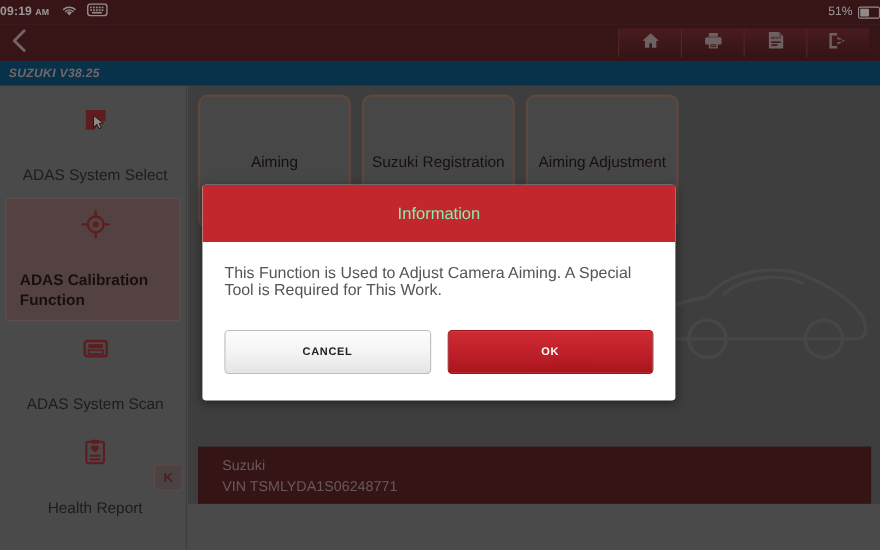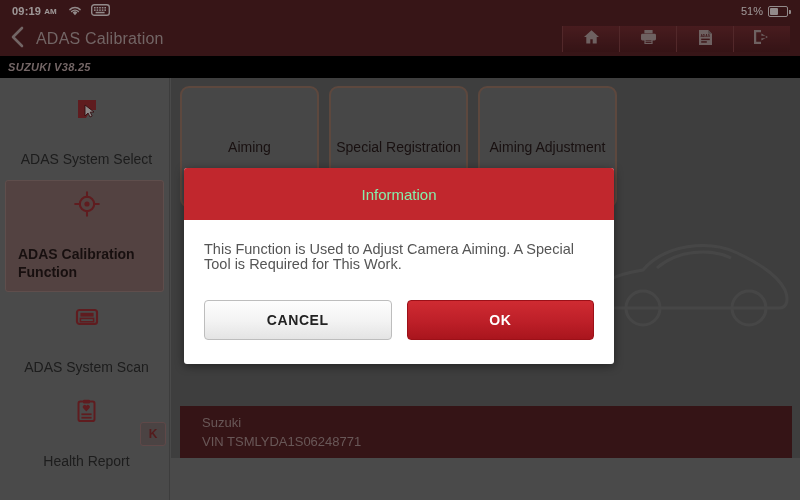--- a/index.html
+++ b/index.html
@@ -8,21 +8,21 @@
     font-family: "Liberation Sans", sans-serif;
     overflow: hidden;
     background: #5c5c5c;
   }
   #app { position: relative; width: 800px; height: 500px; }
 
   
   .statusbar {
     position: absolute; top: 0; left: 0; width: 800px; height: 22px;
     background: #521f22;
-    display: flex; align-items: center; padding: 0 12px;
+    display: flex; align-items: center; padding: 0 0;
   }
   .sb-time {
     color: #e8dede; font-size: 11px; font-weight: bold; letter-spacing: .2px;
   }
   .sb-ampm { color: #e8dede; font-size: 8px; font-weight: bold; margin-left: 3px; }
   .sb-icons { display: flex; align-items: center; gap: 9px; margin-left: 11px; }
   .sb-right { margin-left: auto; display: flex; align-items: center; gap: 5px; }
   .sb-batt-text { color: #e8dede; font-size: 11px; }
   .batt {
     width: 20px; height: 11px; border: 1.5px solid #d8cccc; border-radius: 2px;
@@ -51,21 +51,21 @@
     width: 57px; height: 26px;
     background: linear-gradient(to bottom, #6b2a2e, #4e1d20);
     border-left: 1px solid #7a3b3e;
     display: flex; align-items: center; justify-content: center; cursor: pointer;
   }
   .tool-btn:first-child { border-left: 1px solid #7a3b3e; }
 
   
   .subheader {
     position: absolute; top: 56px; left: 0; width: 800px; height: 22px;
-    background: #000000; display: flex; align-items: center; padding-left: 8px;
+    background: #0c4a6e; display: flex; align-items: center; padding-left: 8px;
   }
   .subheader span {
     color: #ab9797; font-size: 11px; font-style: italic; font-weight: bold;
     letter-spacing: .3px;
   }
 
   
   .body-area {
     position: absolute; top: 78px; left: 0; width: 800px; height: 422px;
     background: #6e6e6e;
@@ -137,21 +137,21 @@
   }
   .dialog-body {
     padding: 22px 20px 6px 20px; color: #555555; font-size: 14.5px; line-height: 15px;
   }
   .dialog-actions {
     display: flex; gap: 15px; padding: 22px 20px 24px 20px;
   }
   .btn {
     height: 40px; flex: 1; border-radius: 4px; cursor: pointer;
     display: flex; align-items: center; justify-content: center;
-    font-size: 14px; font-weight: bold; letter-spacing: .6px;
+    font-size: 10px; font-weight: bold; letter-spacing: .6px;
   }
   .btn-cancel {
     background: linear-gradient(to bottom, #fdfdfd 0%, #f4f4f4 50%, #e4e4e4 100%);
     border: 1px solid #bdbdbd; color: #222;
   }
   .btn-ok {
     background: linear-gradient(to bottom, #cf2b32 0%, #bd1f28 55%, #a9151d 100%);
     border: 1px solid #9c1018; color: #fff;
   }
 </style>
@@ -199,21 +199,20 @@
   </div>
 
   <div class="header">
     <div class="back-btn">
       <span>
         <svg width="15" height="22" viewBox="0 0 15 22">
           <path d="M12 2 L3 11 L12 20" stroke="#a89595" stroke-width="2.6" fill="none" stroke-linecap="round" stroke-linejoin="round"></path>
         </svg>
       </span>
     </div>
-    <div class="header-title">ADAS Calibration</div>
 
     <div class="toolbar">
       <div class="tool-btn">
         <span>
           <svg width="17" height="16" viewBox="0 0 17 16">
             <path d="M8.5 1.3 L16 8 h-2.3 v6.5 h-4 v-4.2 h-2.4 v4.2 h-4 V8 H1 Z" fill="#a39090"></path>
           </svg>
         </span>
       </div>
       <div class="tool-btn">
@@ -316,21 +315,21 @@
           <circle cx="168" cy="100" r="17" fill="none" stroke="#cfcfcf" stroke-width="3"></circle>
           <path d="M76 60 C96 42 130 40 150 50" fill="none" stroke="#cfcfcf" stroke-width="3"></path>
         </svg>
       </div>
 
       <div class="card-grid">
         <div class="card">
           <span class="card-label">Aiming</span>
         </div>
         <div class="card">
-          <span class="card-label">Special Registration</span>
+          <span class="card-label">Suzuki Registration</span>
         </div>
         <div class="card">
           <span class="card-label">Aiming Adjustment</span>
         </div>
       </div>
 
       <div class="vin-bar">
         <div>Suzuki</div>
         <div>VIN TSMLYDA1S06248771</div>
       </div>

